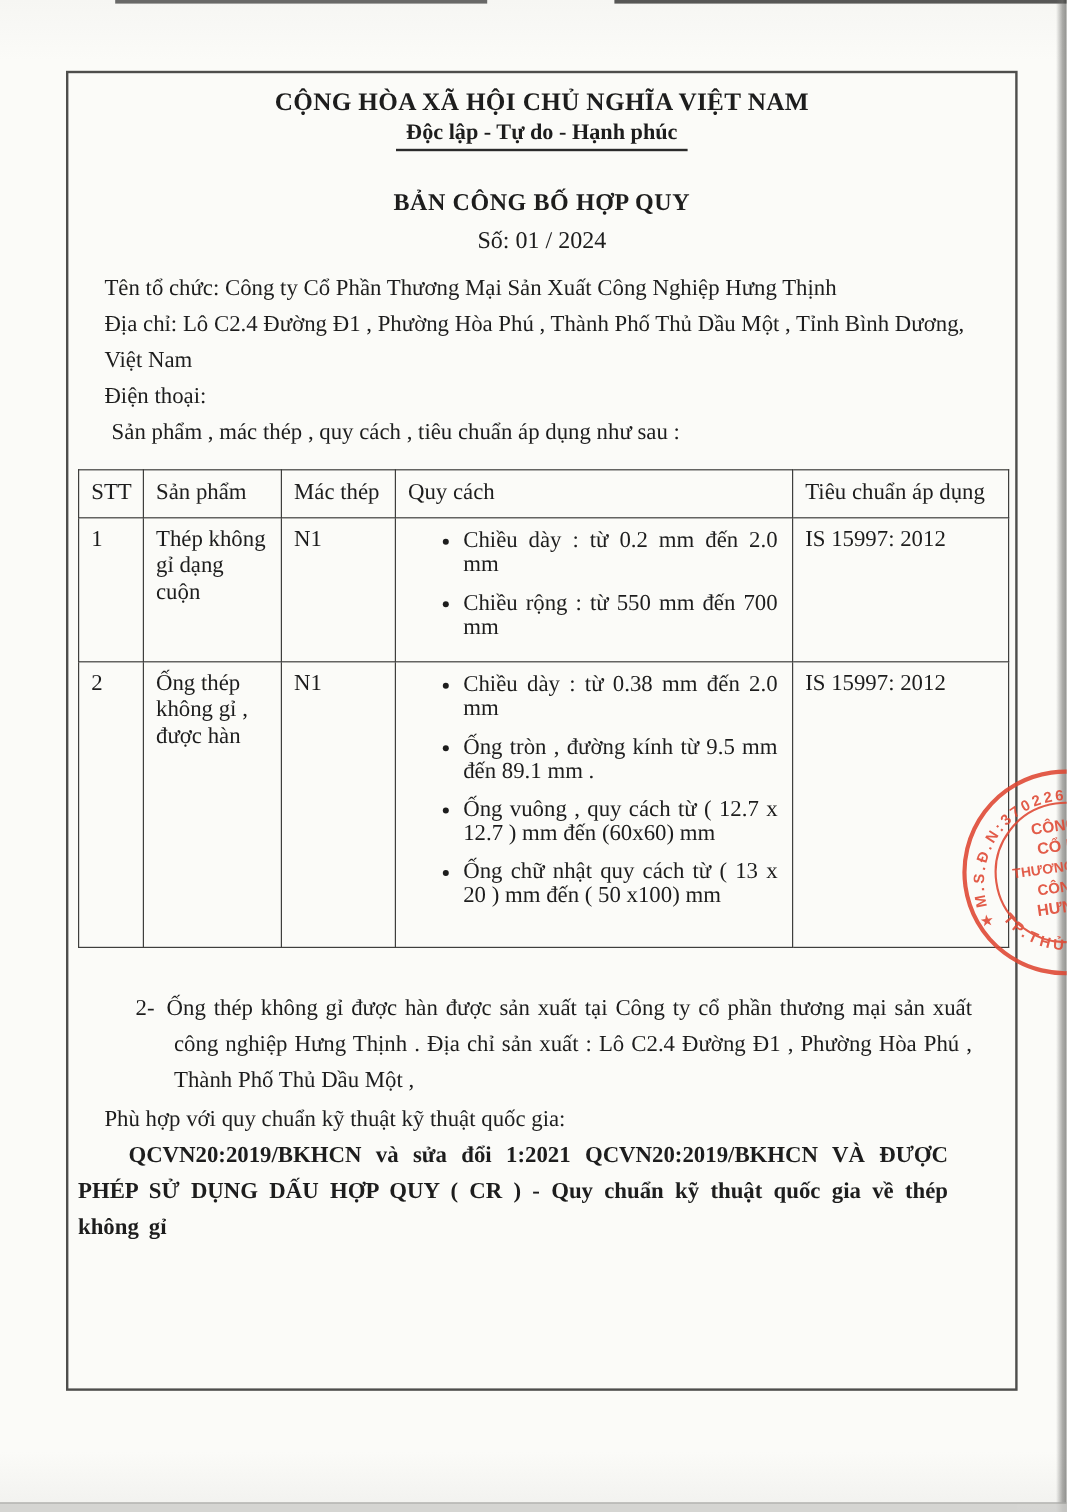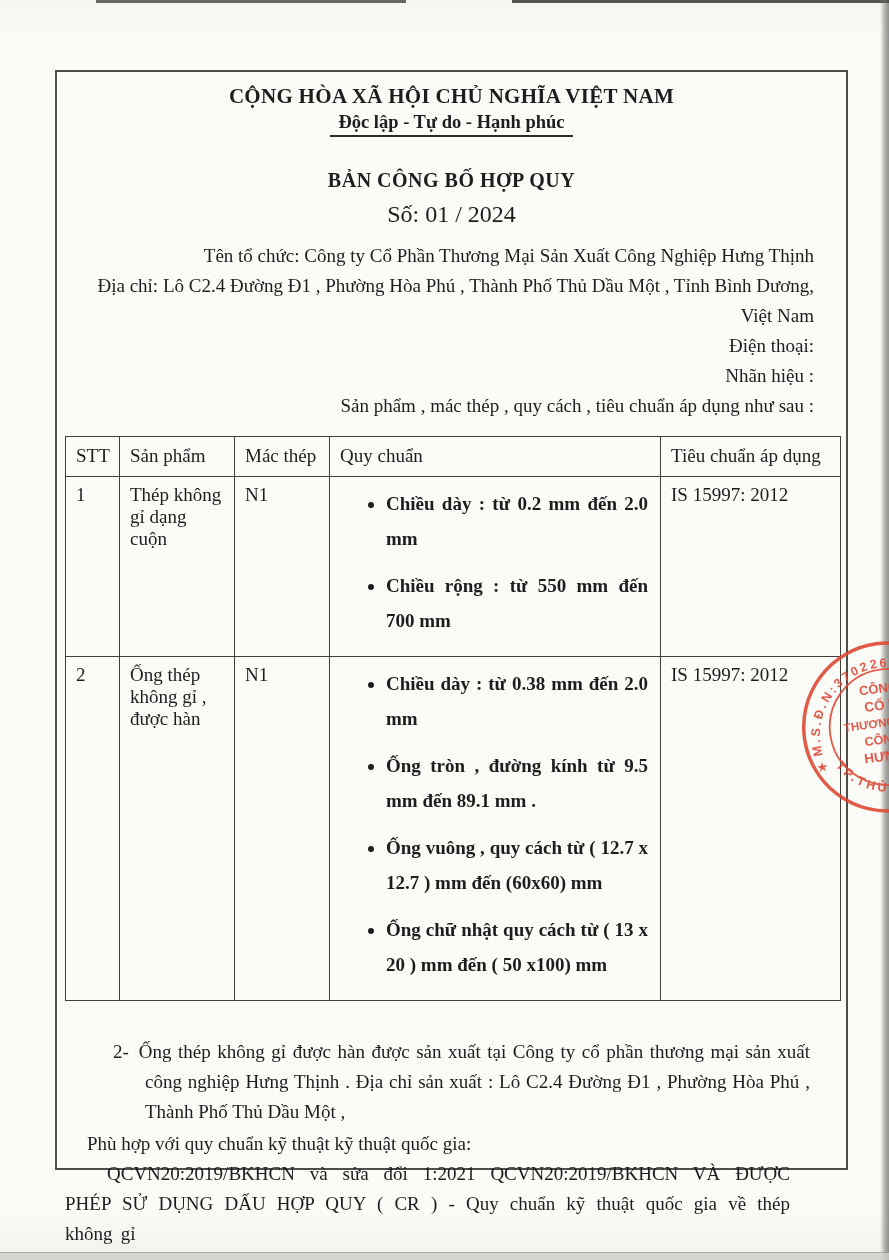--- a/index.html
+++ b/index.html
@@ -18,35 +18,35 @@
   
   .scan-top-a { position:absolute; left:96px; top:0; width:310px; height:3px; background:#3a3a3a; opacity:.75; }
   .scan-top-b { position:absolute; left:512px; top:0; width:377px; height:3px; background:#30302e; opacity:.8; }
   .scan-right { position:absolute; right:0; top:0; width:9px; height:1260px;
                 background: linear-gradient(90deg, rgba(120,120,118,0), #6b6b68 60%, #3c3c3a); opacity:.55; }
   .scan-bottom { position:absolute; left:0; bottom:0; width:889px; height:8px;
                  background:#cfcfcc; border-top:1px solid #9a9a97; opacity:.8; }
 
   
   .frame {
-    position:absolute; left:55px; top:70px; width:793px; height:1100px;
+    position:absolute; left:55px; top:59px; width:793px; height:1100px;
     border:2px solid #4e4e4c;
     padding: 12px 0 0 0;
   }
 
   .center { text-align:center; }
   .national-title { font-size:21px; font-weight:bold; letter-spacing:.3px; }
   .motto-wrap { margin-top:3px; }
   .motto { display:inline-block; font-size:18.5px; font-weight:bold;
            border-bottom:2px solid #2b2b2b; padding:0 8px 2px 8px;text-align:right; }
   .doc-title { margin-top:32px; font-size:20px; font-weight:bold; letter-spacing:.5px; }
-  .doc-number { margin-top:9px; font-size:24px; }
+  .doc-number { margin-top:9px; font-size:20px; }
 
   .info { margin:13px 32px 0 30px; font-size:19px; line-height:30px; }
-  .info p { text-align:right; }
+  .info p { text-align:left; }
   .info .indent { margin-left:6px; }
   .bold { font-weight:bold; }
 
   table.products {
     border-collapse:collapse; table-layout:fixed;
     margin:15px 0 0 8px; width:775px;
     font-size:19px;
     border-radius:16px;
   }
   table.products th, table.products td {
@@ -56,27 +56,27 @@
     font-weight:normal; text-align:left;
   }
   col.c-stt { width:54px; } col.c-sp { width:115px; } col.c-mt { width:95px; }
   col.c-qc { width:331px; } col.c-tc { width:180px; }
   tr.hdr th { height:40px; padding-top:8px; }
   td.ctr, th.ctr { text-align:center; }
   td.just { text-align:justify; padding-right:10px; }
   tr.r1 td { height:97px; }
   tr.r2 td { height:238px; }
   ul.specs { list-style:disc; margin:2px 0 0 0; padding-left:46px; padding-right:4px; }
-  ul.specs li { text-align:justify; margin-bottom:12px; line-height:35px;font-weight:bold; }
+  ul.specs li { text-align:justify; margin-bottom:12px; line-height:20px; }
 
   .notes { margin:36px 36px 0 8px; font-size:19px; line-height:30px; }
   .note { padding-left:80px; text-indent:-32px; text-align:justify; margin-bottom:2px; }
   .note .mk { padding-right:10px; }
   .plain { margin-left:22px; }
-  .reg { text-align:justify; text-indent:42px; word-spacing:3.5px; margin-right:20px; }
+  .reg { text-align:justify; text-indent:42px; word-spacing:3.5px; margin-right:20px;font-weight:bold; }
 
   
   .stamp { position:absolute; left:793px; top:634px; width:190px; height:190px;
            opacity:.88; transform:rotate(-8deg); }
   .stamp text { font-family:"Liberation Sans","DejaVu Sans",sans-serif; font-weight:bold; }
 </style>
 </head>
 <body>
 
 <div id="screen">
@@ -93,38 +93,37 @@
       <span class="motto">Độc lập - Tự do - Hạnh phúc</span>
     </div>
 
     <div class="center doc-title">BẢN CÔNG BỐ HỢP QUY</div>
     <div class="center doc-number">Số: 01 / 2024</div>
 
     <div class="info">
       <p>Tên tổ chức: Công ty Cổ Phần Thương Mại Sản Xuất Công Nghiệp Hưng Thịnh</p>
       <p>Địa chỉ: Lô C2.4 Đường Đ1 , Phường Hòa Phú , Thành Phố Thủ Dầu Một , Tỉnh Bình Dương, Việt Nam</p>
       <p>Điện thoại:</p>
-      <p class="indent">Nhãn hiệu :</p>
       <p class="indent">Sản phẩm , mác thép , quy cách , tiêu chuẩn áp dụng như sau :</p>
     </div>
 
     <table class="products">
       <colgroup>
         <col class="c-stt">
           <col class="c-sp">
           <col class="c-mt">
           <col class="c-qc">
           <col class="c-tc">
       </colgroup>
       <tbody>
           <tr class="hdr">
         <th>STT</th>
         <th>Sản phẩm</th>
         <th>Mác thép</th>
-        <th>Quy chuẩn</th>
+        <th>Quy cách</th>
         <th>Tiêu chuẩn áp dụng</th>
       </tr>
       <tr class="r1">
         <td class="ctr">1</td>
         <td class="just">Thép không gỉ dạng cuộn</td>
         <td class="ctr">N1</td>
         <td>
           <ul class="specs">
             <li>Chiều dày : từ 0.2 mm đến 2.0 mm</li>
             <li>Chiều rộng : từ 550 mm đến 700 mm</li>

